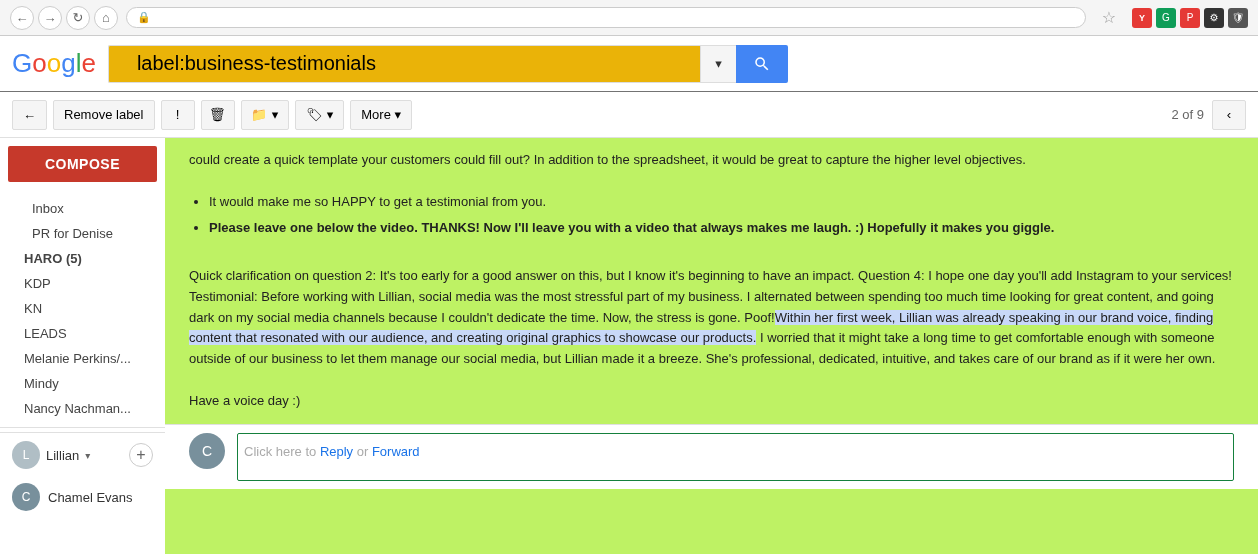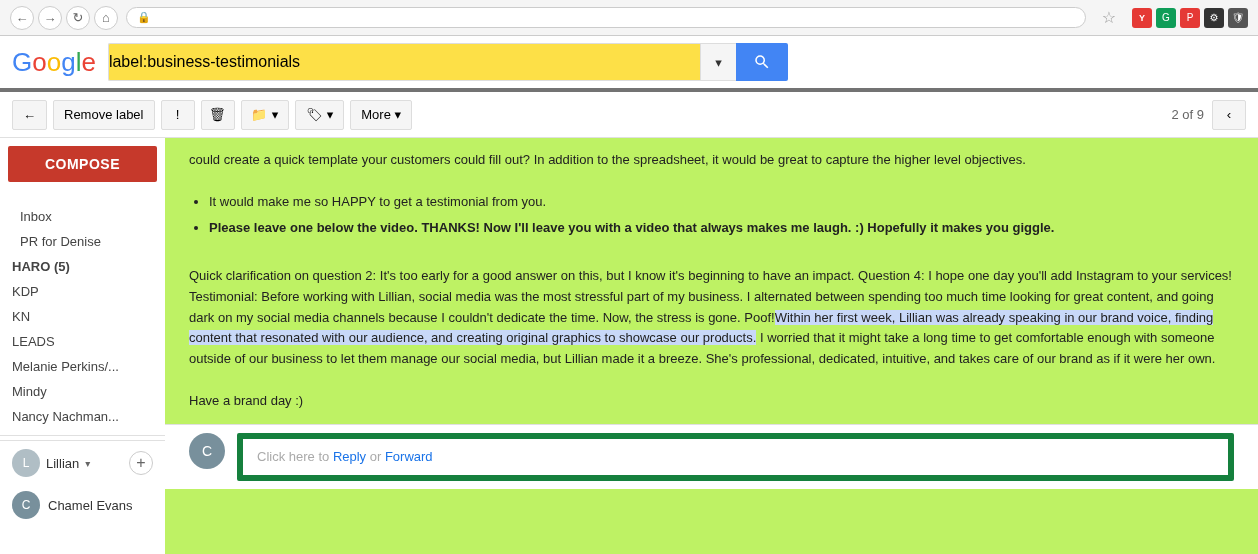--- a/index.html
+++ b/index.html
@@ -27,42 +27,42 @@
     }
     .lock-icon { font-size: 11px; color: #4caf50; }
     .address-bar-url { flex: 1; font-size: 13px; color: #333; }
     .star-btn { font-size: 16px; color: #999; margin-left: 8px; }
     .ext-icons { display: flex; gap: 4px; margin-left: 8px; }
     .ext-icon { width: 20px; height: 20px; border-radius: 3px; background: #ddd; display: flex; align-items: center; justify-content: center; font-size: 10px; }
 
     
     .gmail-header {
       background: #fff;
-      border-bottom: 4px solid #737373;
+      border-bottom: 1px solid #737373;
       padding: 8px 12px;
       display: flex;
       align-items: center;
       gap: 12px;
       height: 56px;
     }
     .gmail-logo { font-size: 26px; font-family: 'Arial', sans-serif; }
     .gmail-logo span.g { color: #4285f4; }
     .gmail-logo span.o1 { color: #ea4335; }
     .gmail-logo span.o2 { color: #fbbc05; }
     .gmail-logo span.g2 { color: #4285f4; }
     .gmail-logo span.l { color: #34a853; }
     .gmail-logo span.m { color: #ea4335; }
     .search-container {
       flex: 1; display: flex; align-items: center; gap: 0;
       max-width: 680px;
     }
     .search-input {
       flex: 1; height: 38px; border: 1px solid #ddd; border-right: none;
-      padding: 0 0; font-size: 16px; outline: none; border-radius: 2px 0 0 2px;
-      background: #fde047;
+      padding: 0 28px; font-size: 20px; outline: none; border-radius: 2px 0 0 2px;
+      background: #eab308;
     }
     .search-dropdown-btn {
       height: 38px; width: 36px; border: 1px solid #ddd; border-right: none;
       background: #f5f5f5; cursor: pointer; display: flex; align-items: center; justify-content: center;
     }
     .search-btn {
       height: 38px; width: 52px; background: #4285f4; border: none;
       cursor: pointer; display: flex; align-items: center; justify-content: center;
       border-radius: 0 2px 2px 0;
     }
@@ -109,21 +109,21 @@
       border: none;
       border-radius: 2px;
       padding: 10px 24px;
       font-size: 14px;
       font-weight: bold;
       letter-spacing: 0.5px;
       cursor: pointer;
       width: calc(100% - 16px);
       text-align: center;
     }
-    .sidebar-section { padding: 2px 0; margin-top: 8px; }
+    .sidebar-section { padding: 2px 12px; }
     .sidebar-item {
       padding: 5px 12px;
       cursor: pointer;
       font-size: 13px;
       color: #444;
       white-space: nowrap;
       overflow: hidden;
       text-overflow: ellipsis;
     }
     .sidebar-item.bold { font-weight: bold; }
@@ -173,22 +173,22 @@
       border-top: 1px solid #e0e0e0;
       gap: 12px;
       background: #fff;
     }
     .reply-avatar {
       width: 36px; height: 36px; border-radius: 50%; background: #78909c;
       display: flex; align-items: center; justify-content: center;
       font-size: 14px; color: #fff; flex-shrink: 0;
     }
     .reply-box {
-      flex: 1; border: 6px solid #15803d; border-radius: 2px;
-      padding: 10px 14px; color: #aaa; font-size: 13px; cursor: pointer;
+      flex: 1; border: 1px solid #15803d; border-radius: 2px;
+      padding: 10px 6px; color: #aaa; font-size: 13px; cursor: pointer;
       min-height: 48px;
     }
     .reply-box a { color: #1a73e8; text-decoration: none; }
   </style>
 </head>
 <body>
 
 <div class="browser-chrome">
   <div class="browser-nav-btns">
     <div class="nav-btn">←</div>
@@ -278,21 +278,21 @@
       <br>
       <ul>
         <li>It would make me so HAPPY to get a testimonial from you.</li>
         <li><span class="bold">Please leave one below the video. THANKS! Now I'll leave you with a video that always makes me laugh. :) Hopefully it makes you giggle.</span></li>
       </ul>
       <br>
       <p>
         <span>Quick clarification on question 2: It's too early for a good answer on this, but I know it's beginning to have an impact. Question 4: I hope one day you'll add Instagram to your services! Testimonial: Before working with Lillian, social media was the most stressful part of my business. I alternated between spending too much time looking for great content, and going dark on my social media channels because I couldn't dedicate the time. Now, the stress is gone. Poof!</span><span class="highlight">Within her first week, Lillian was already speaking in our brand voice, finding content that resonated with our audience, and creating original graphics to showcase our products.</span><span> I worried that it might take a long time to get comfortable enough with someone outside of our business to let them manage our social media, but Lillian made it a breeze. She's professional, dedicated, intuitive, and takes care of our brand as if it were her own.</span>
       </p>
       <br>
-      <p>Have a brand day :)</p>
+      <p>Have a voice day :)</p>
     </div>
 
     <div class="reply-area">
       <div class="reply-avatar">C</div>
       <div class="reply-box">
         <span>Click here to </span><a href="#">Reply</a><span> or </span><a href="#">Forward</a>
       </div>
     </div>
   </div>
 </div>

